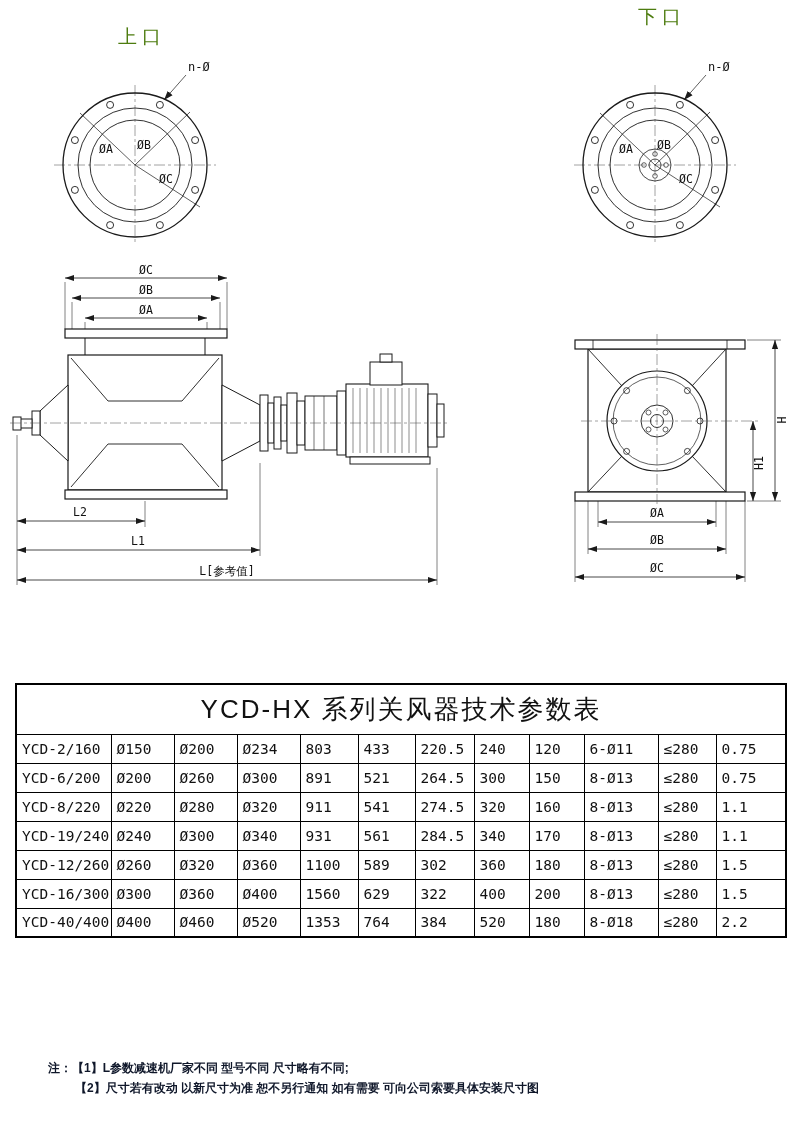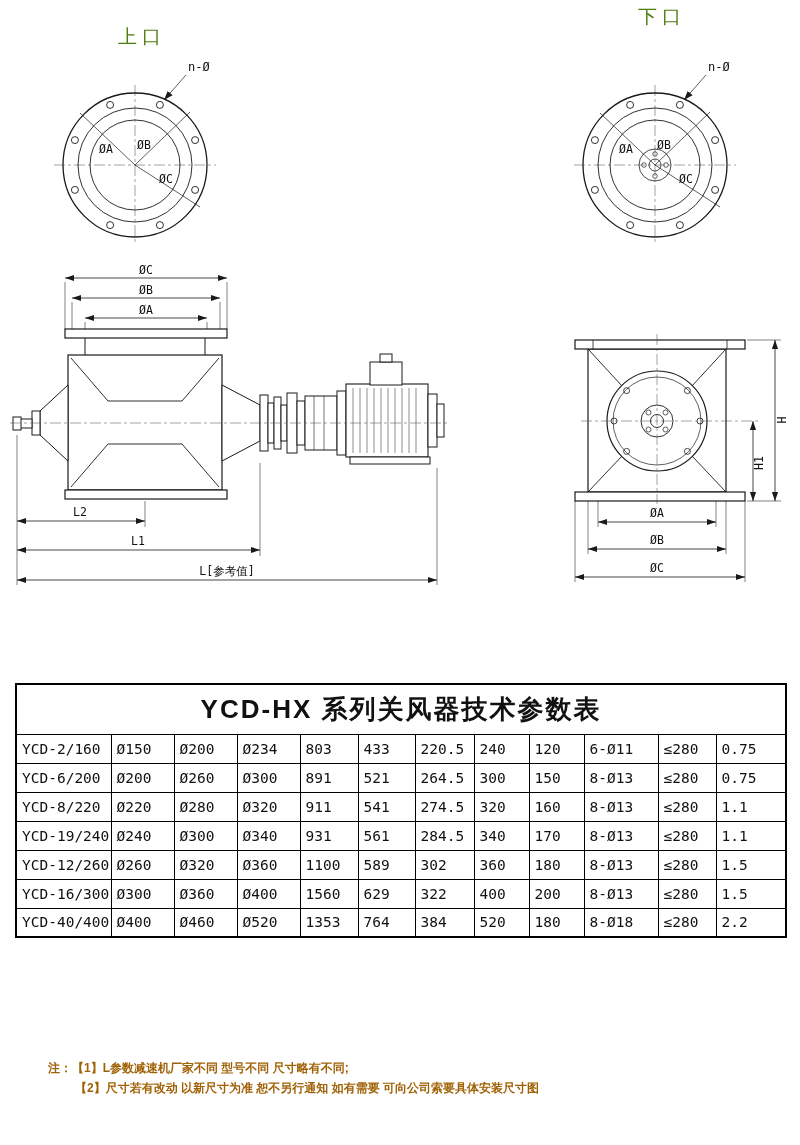--- a/index.html
+++ b/index.html
@@ -14,27 +14,27 @@
   .biglab { font-size:12px; }
   .shape { stroke:#1a1a1a; fill:#ffffff; }
   .ln { stroke:#1a1a1a; fill:none; }
   .dim { stroke:#1a1a1a; stroke-width:0.8; fill:none; }
   .ext { stroke:#1a1a1a; stroke-width:0.55; }
   .cl  { stroke:#555; stroke-width:0.55; stroke-dasharray:11 3 3 3; fill:none; }
 
   .table-wrap { position:absolute; left:15px; top:683px; }
   .params-table { border-collapse:collapse; table-layout:fixed; width:770px; border:2px solid #000; }
   .params-table th, .params-table td { border:1px solid #000; overflow:hidden; white-space:nowrap; }
-  .tbl-title { height:50px; font-size:26px; font-weight:700; text-align:center; letter-spacing:2px; font-family:"Liberation Sans",sans-serif; }
+  .tbl-title { height:50px; font-size:26px; font-weight:400; text-align:center; letter-spacing:2px; font-family:"Liberation Sans",sans-serif; }
   .hdr { height:40px; font-weight:normal; font-size:16px; text-align:center; font-family:"DejaVu Sans Mono","Liberation Mono",monospace; }
   .model-h { text-align:left; padding-left:6px; font-size:15px; font-family:"Liberation Sans",sans-serif; }
   .two-line span { display:block; font-size:9.5px; line-height:11px; }
   .params-table td { height:29px; font-size:14.5px; padding-left:5px; text-align:left;
                      font-family:"DejaVu Sans Mono","Liberation Mono",monospace; }
-  .notes { position:absolute; left:48px; top:1058px; font-size:12px; font-weight:bold; line-height:20px; color:#a16207; }
+  .notes { position:absolute; left:48px; top:1058px; font-size:12px; font-weight:bold; line-height:20px; color:#0f172a; }
   .note-row { white-space:nowrap; }
   .note-indent { padding-left:27px; }
 </style>
 </head>
 <body>
 
 <div class="page">
 
   <div class="dwg-title" style="left:118px; top:24px;">上口</div>
   <div class="dwg-title" style="left:638px; top:4px;">下口</div>

